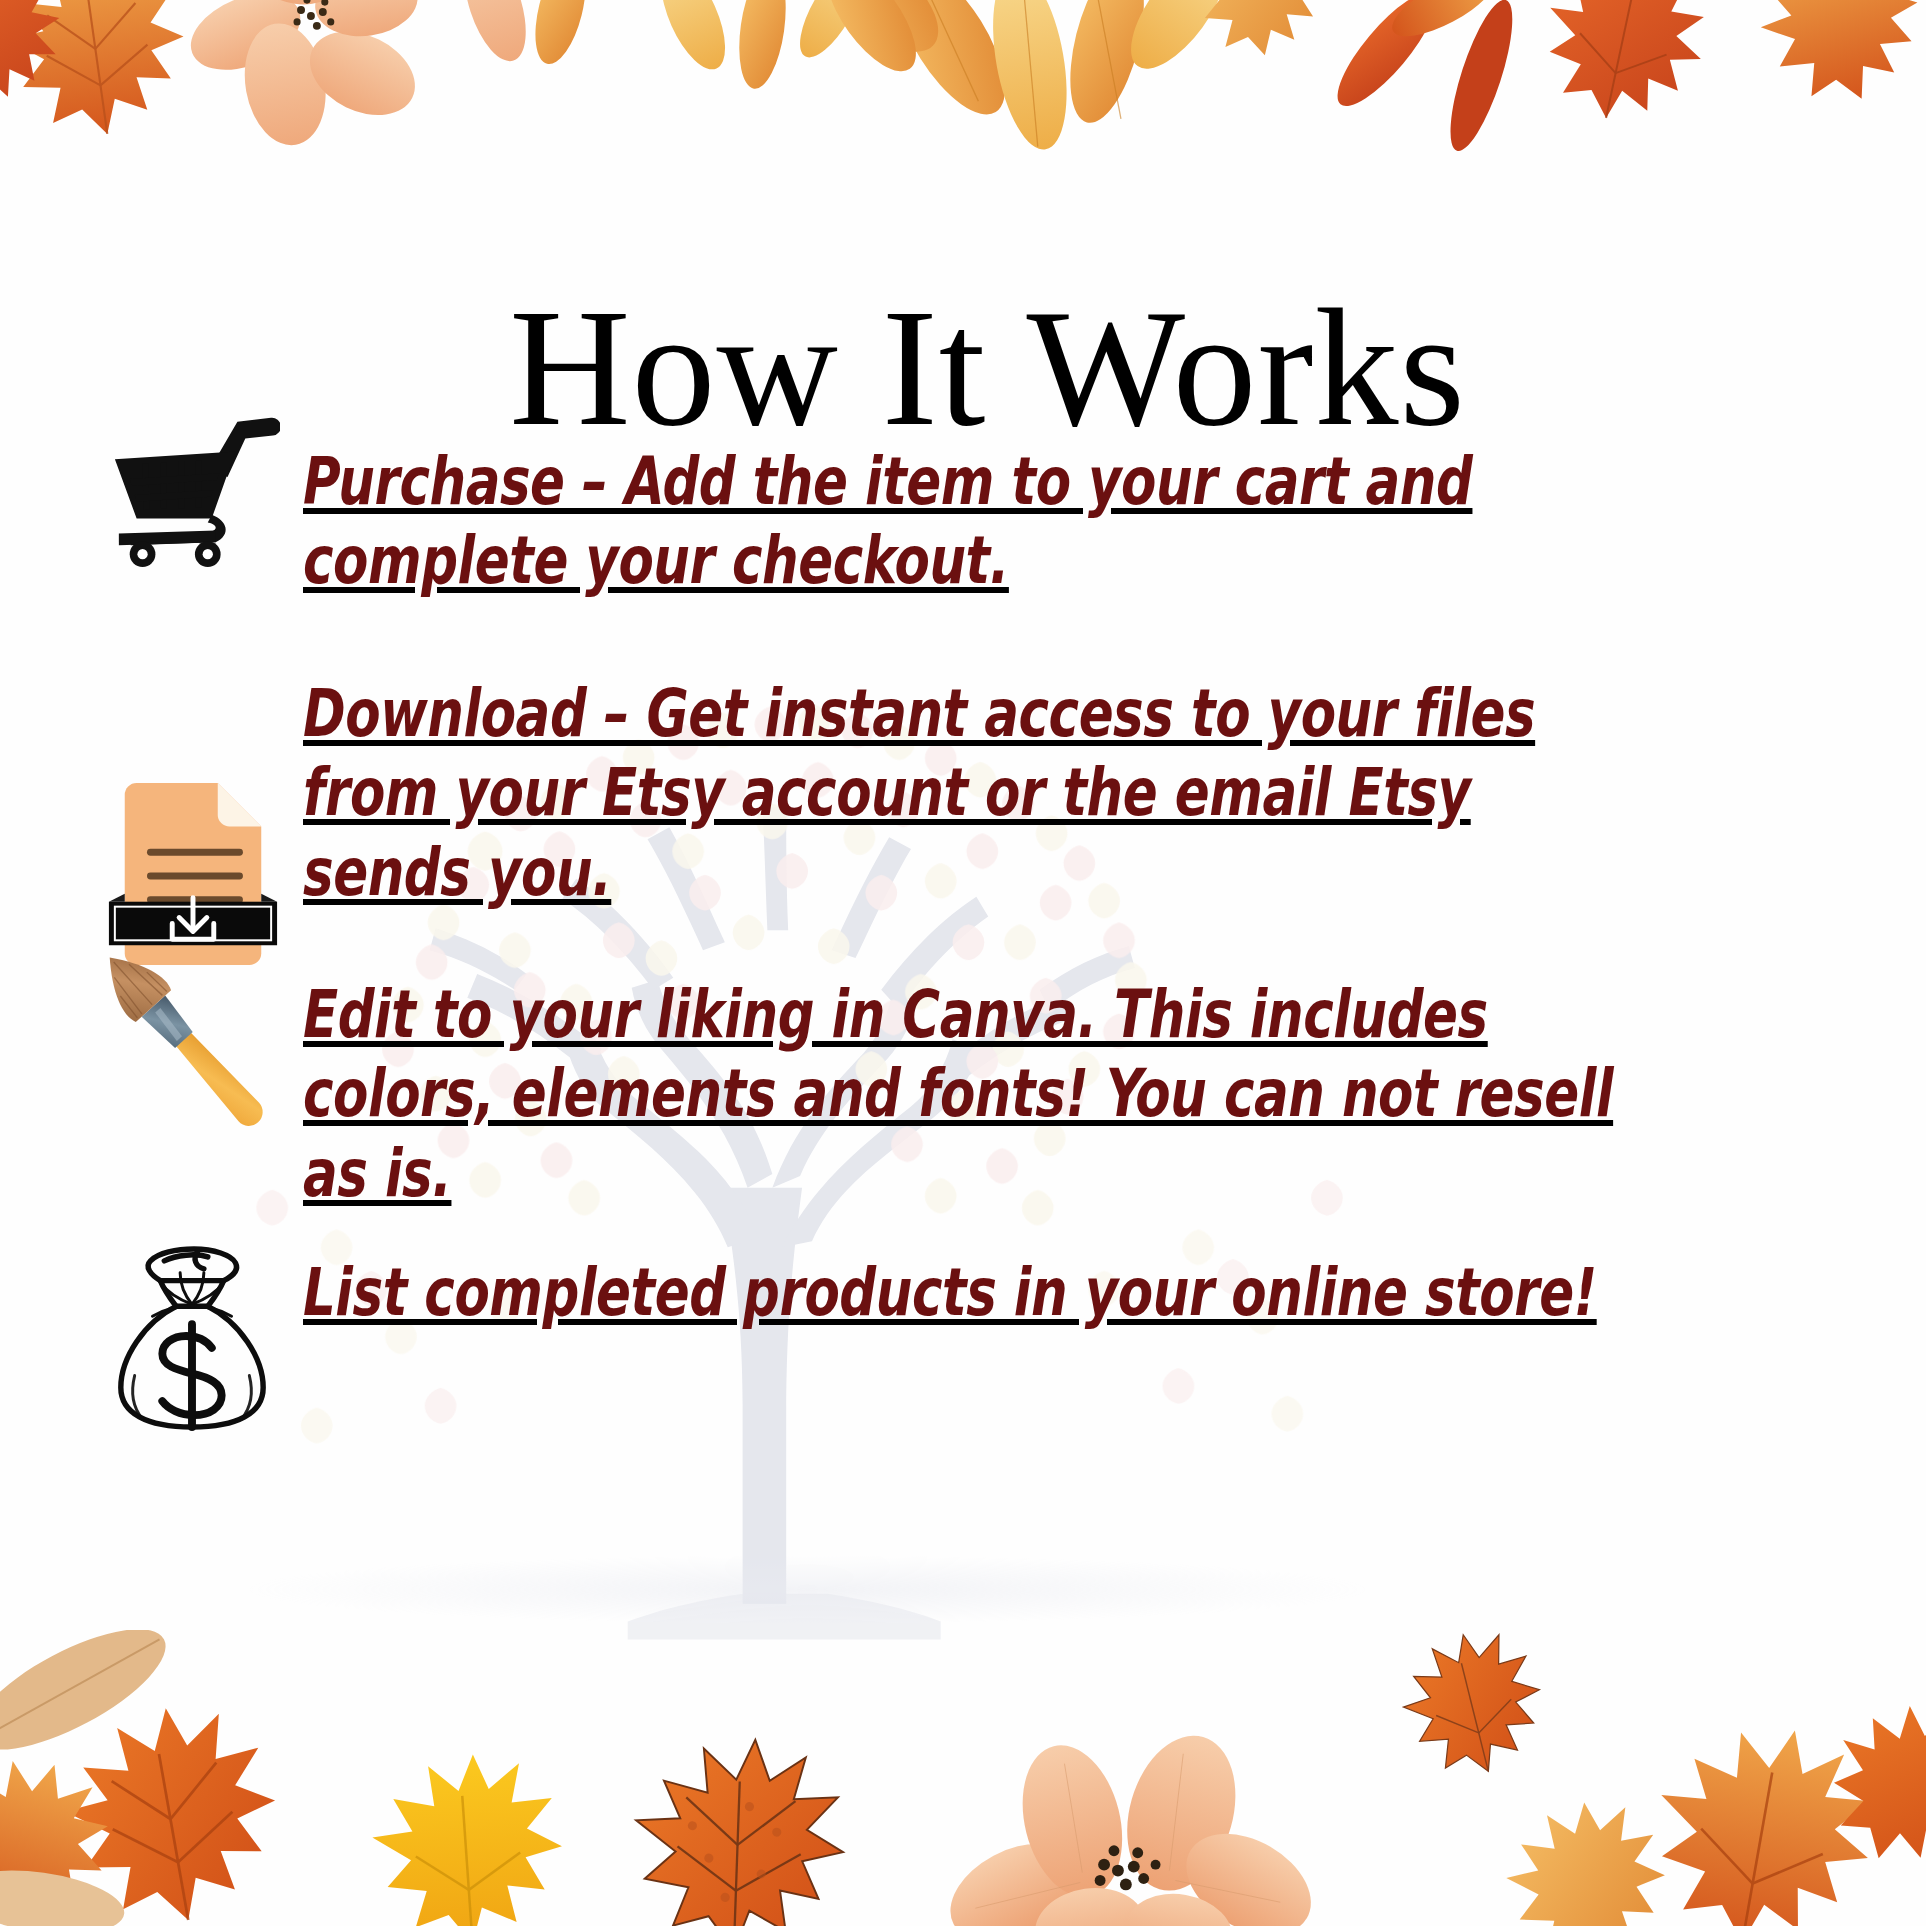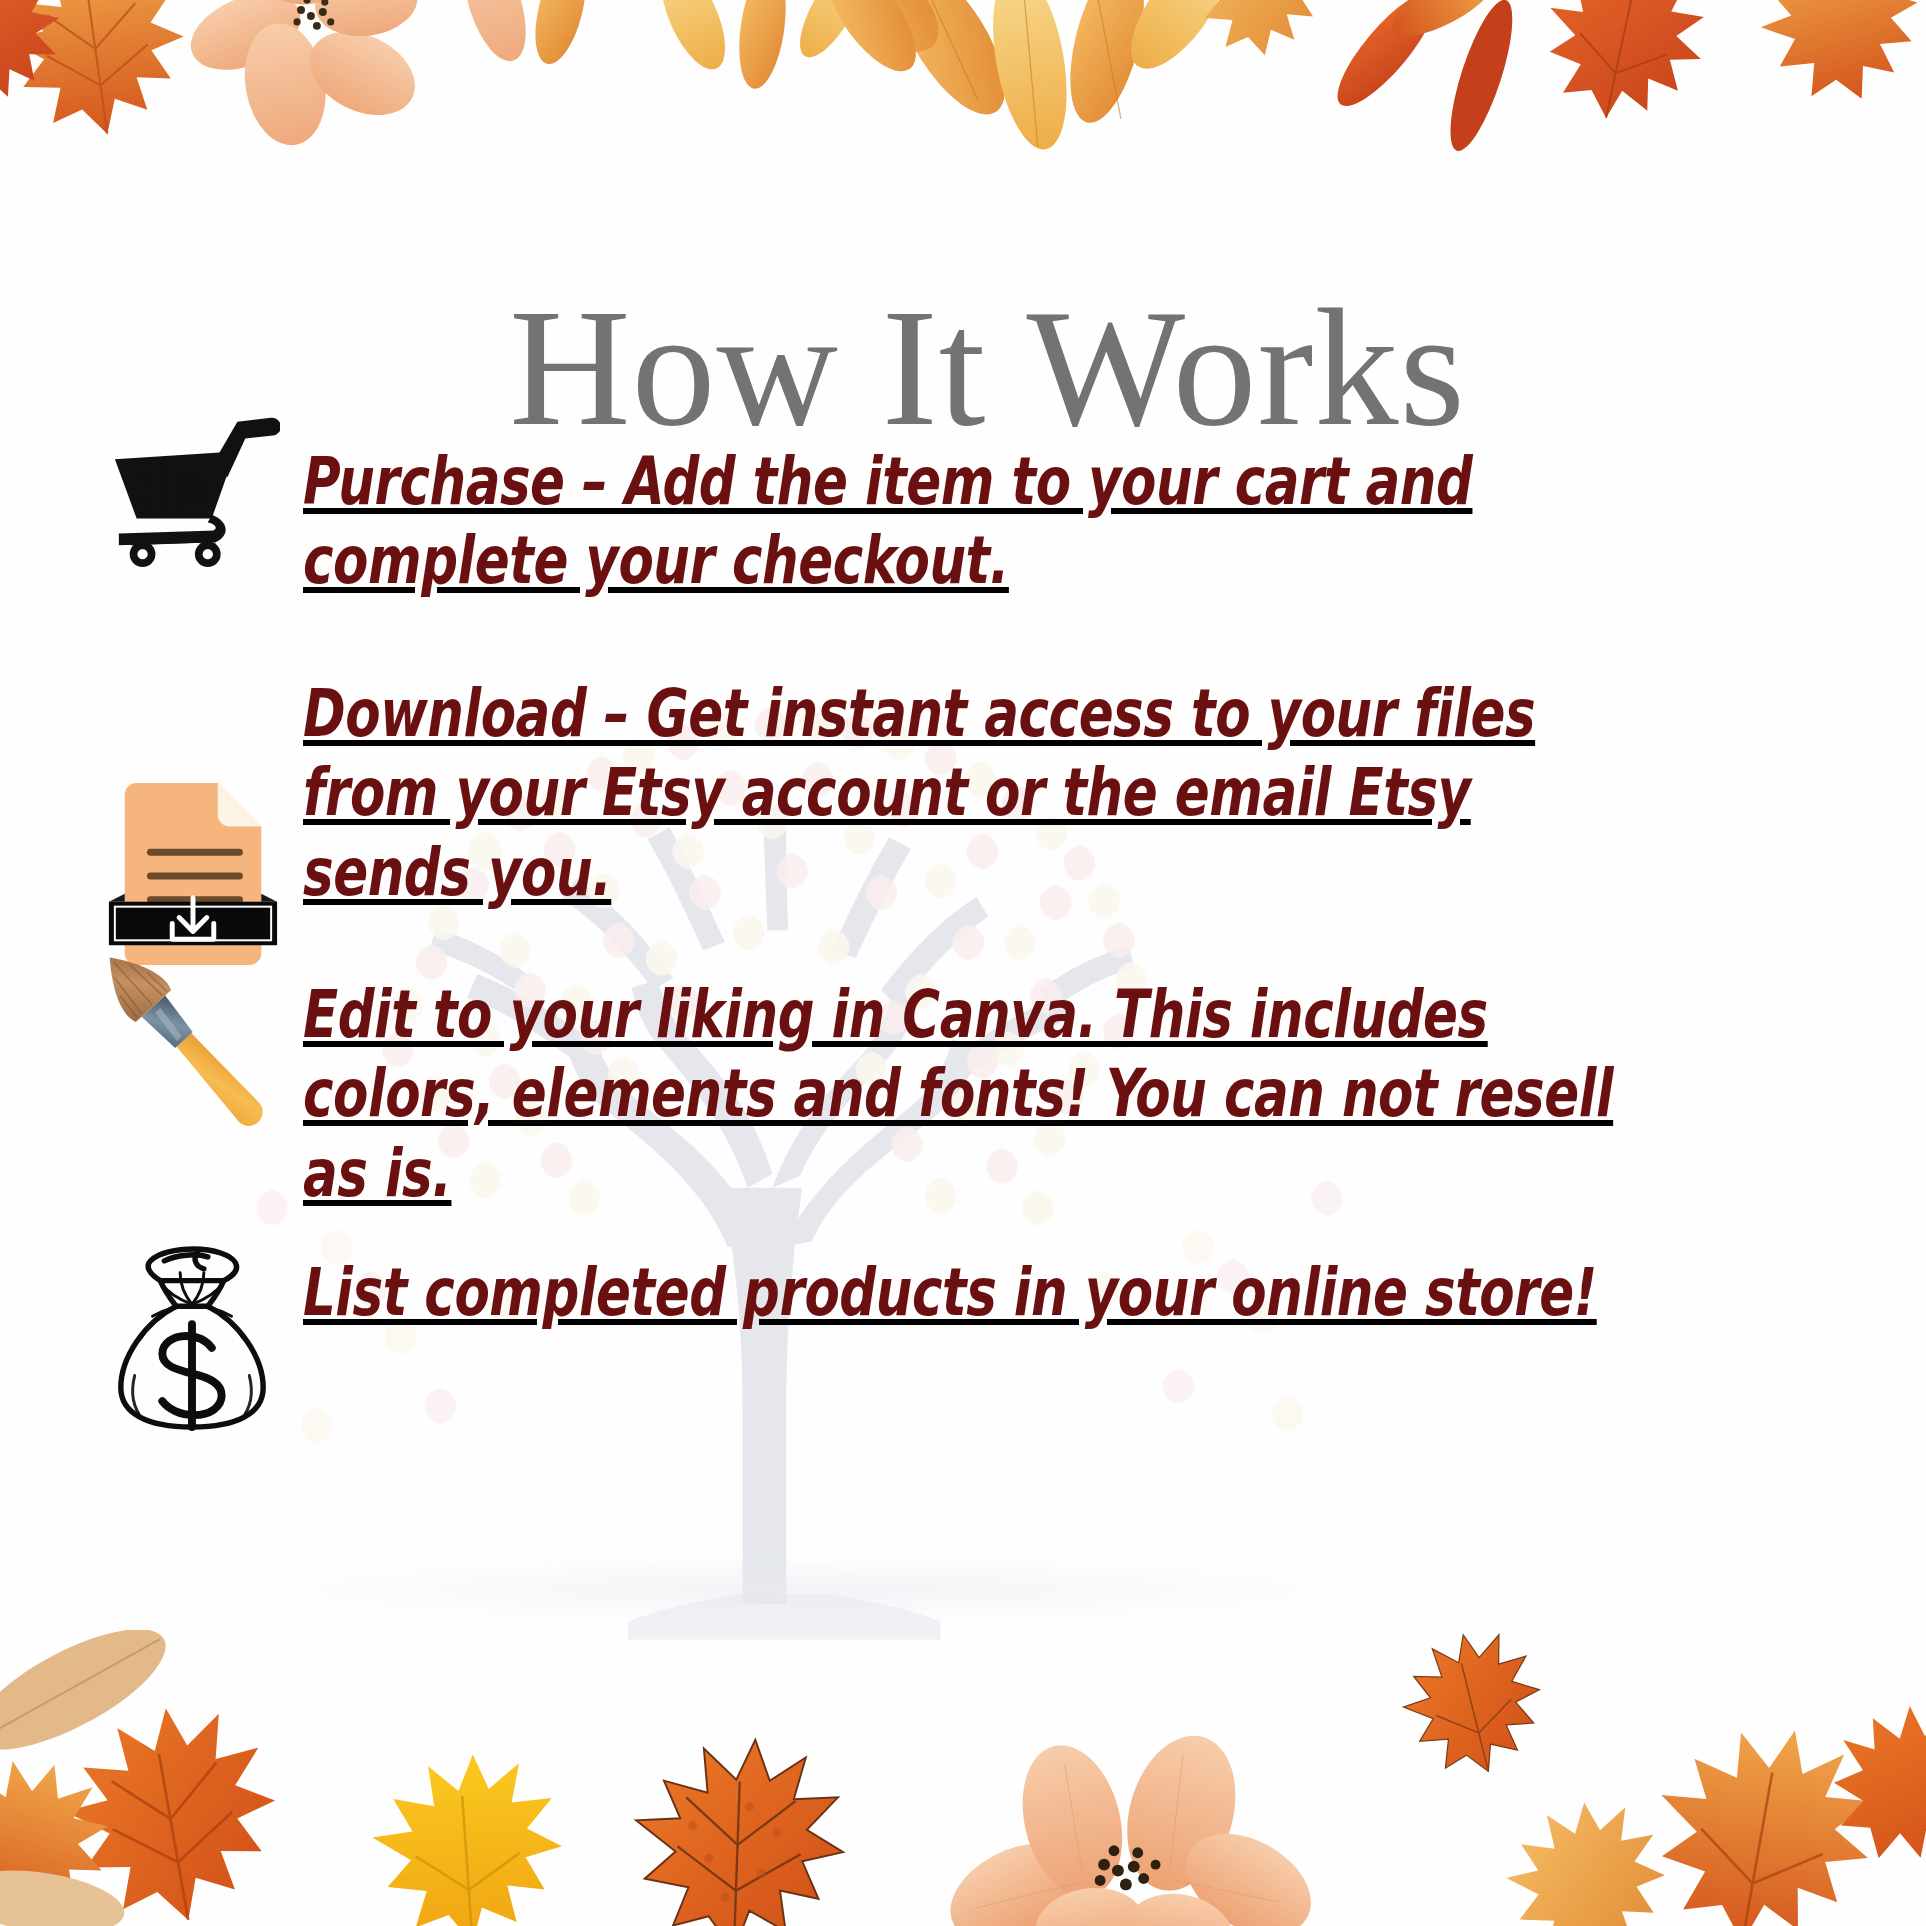--- a/index.html
+++ b/index.html
@@ -42,21 +42,21 @@
 
   
   .title{
     position:absolute;
     left:0;right:0;top:170px;
     text-align:center;
     font-family:"Liberation Serif", "DejaVu Serif", serif;
     font-size:168px;
     line-height:1;
     letter-spacing:1px;
-    color:#737373;
+    color:#000000;
     font-weight:400;
     z-index:5;
     padding-left:48px;
   }
 
   
   .steps{
     position:absolute;
     left:95px;top:436px;
     width:1742px;

